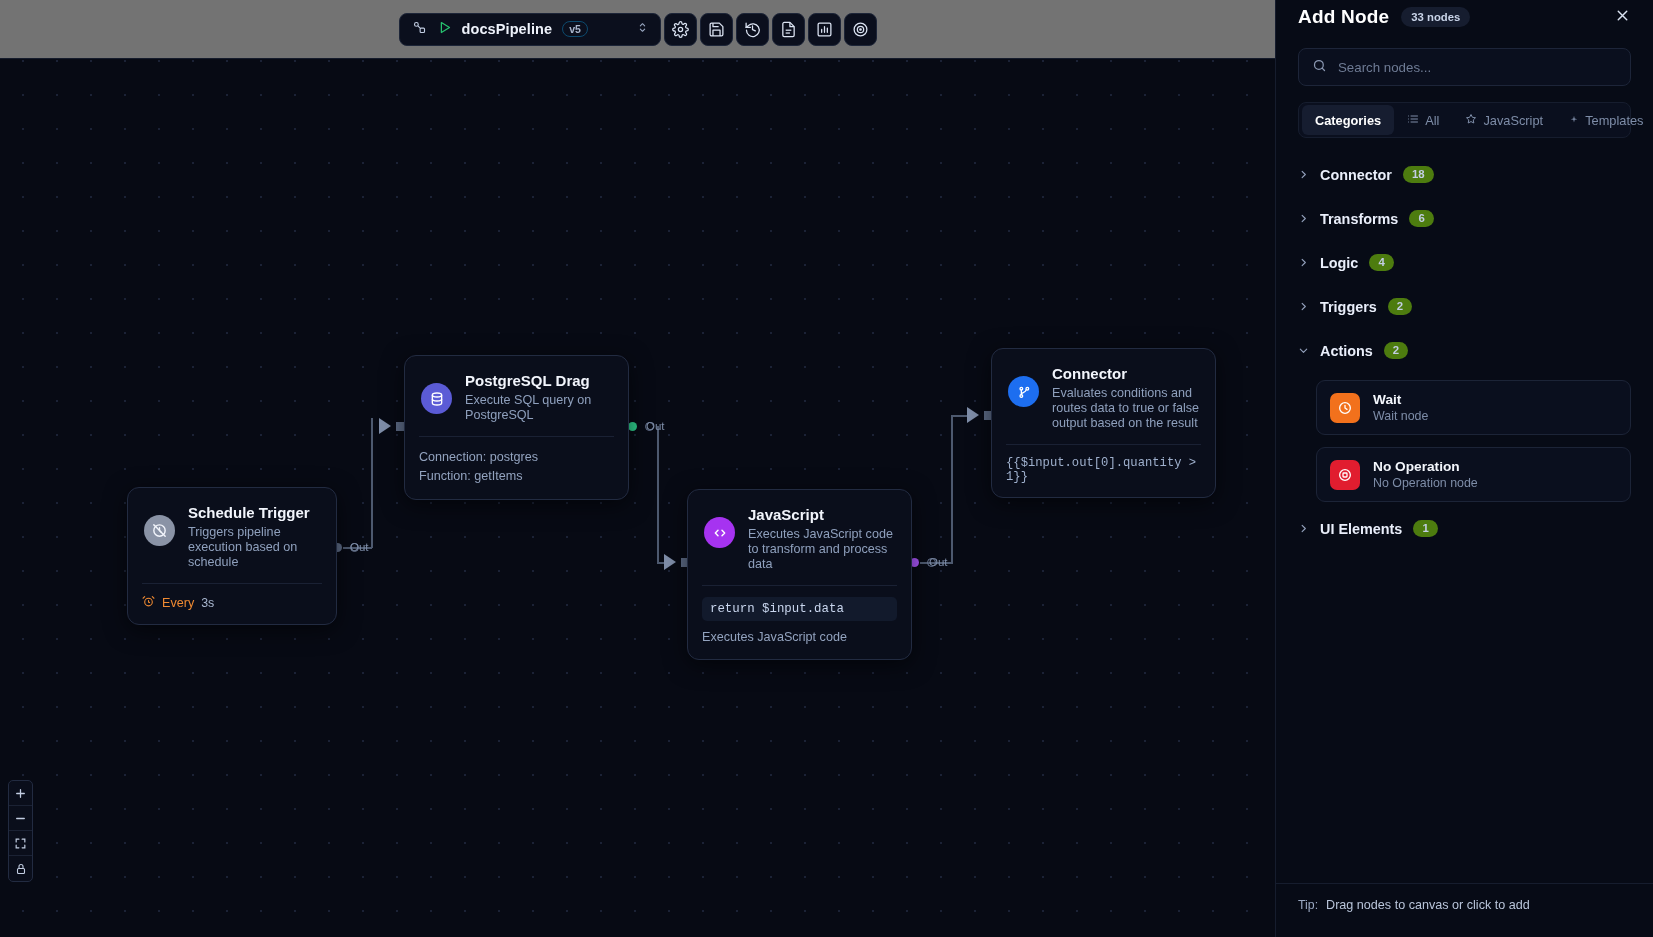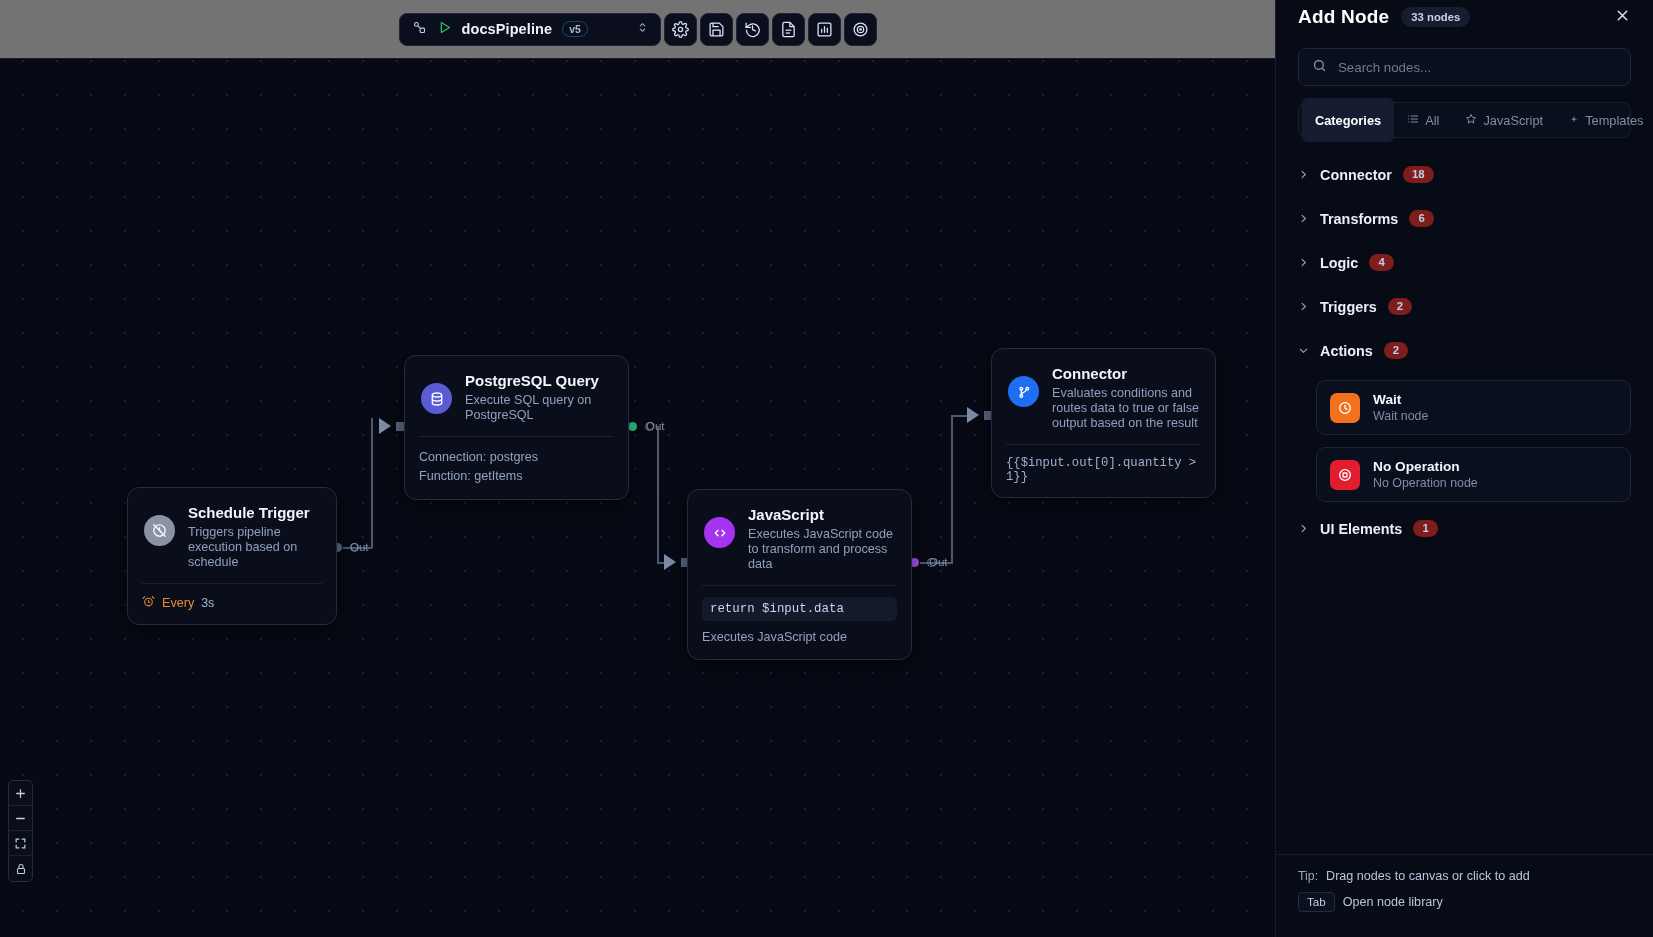--- a/index.html
+++ b/index.html
@@ -131,32 +131,32 @@
     color: #dbe3f2; font-size: 13.3px; font-family: "Liberation Sans", sans-serif;
   }
   .srch input::placeholder { color: #6e7b94; }
   .tabs {
     margin: 16px 22px 0 22px; height: 36px;
     border-radius: 8px; background: #0a0f1e; border: 1px solid #161d2e;
     display: flex; align-items: center; padding: 3px;
   }
   .tab {
     display: flex; align-items: center; gap: 6px; justify-content: center;
-    height: 44px; padding: 0 13px; border-radius: 6px;
+    height: 30px; padding: 0 13px; border-radius: 6px;
     color: #7e8da8; font-size: 12.8px; cursor: pointer;
   }
   .tab.active { background: #161d30; color: #ffffff; font-weight: bold; }
   .cats { flex: 1; overflow: hidden; padding: 22px 22px 0 22px; }
   .cat-row {
     display: flex; align-items: center; gap: 11px;
     height: 29px; margin-bottom: 15px; cursor: pointer;
   }
   .cat-name { color: #e9eefa; font-size: 14.4px; font-weight: bold; }
   .cat-count {
-    background: #7f1d1d; color: #c3cee4; font-size: 11.4px; font-weight: bold;
+    background: #4d7c0f; color: #c3cee4; font-size: 11.4px; font-weight: bold;
     border-radius: 10px; padding: 3px 9px; line-height: 1;
   }
   .chev { width: 11px; display: flex; justify-content: center; color: #94a2bd; }
   .nitem {
     display: flex; align-items: center; gap: 13px;
     border: 1px solid #1c2437; border-radius: 9px;
     background: #0a0f1e; padding: 11px 13px; margin-bottom: 12px; cursor: pointer;
   }
   .nitem-ico { width: 30px; height: 30px; border-radius: 7px;
     display: flex; align-items: center; justify-content: center; flex: 0 0 30px; }
@@ -237,21 +237,21 @@
     <div class="node" style="left:404px;top:355px;width:225px;">
       <div class="node-head">
         <div class="node-ico" style="background:#5b5bd6;">
           <svg width="16" height="16" viewBox="0 0 24 24" fill="none" stroke="#ffffff" stroke-width="2">
             <ellipse cx="12" cy="6" rx="7" ry="3"></ellipse>
               <path d="M5 6v12c0 1.7 3.1 3 7 3s7-1.3 7-3V6"></path>
               <path d="M5 12c0 1.7 3.1 3 7 3s7-1.3 7-3"></path>
           </svg>
         </div>
         <div>
-          <div class="node-ttl">PostgreSQL Query</div>
+          <div class="node-ttl">PostgreSQL Drag</div>
           <div class="node-sub">Execute SQL query on PostgreSQL</div>
         </div>
       </div>
       <div class="node-div"></div>
       <div class="node-body">
         <div class="node-line">Connection: postgres</div>
         <div class="node-line">Function: getItems</div>
       </div>
     </div>
 
@@ -534,19 +534,15 @@
         <span class="cat-name">UI Elements</span>
         <span class="cat-count">1</span>
       </div>
     </div>
 
     <div class="p-foot">
       <div class="tip-row">
         <span class="tip-k">Tip:</span>
         <span class="tip-v">Drag nodes to canvas or click to add</span>
       </div>
-      <div class="tip-row">
-        <span class="kbd">Tab</span>
-        <span class="tip-v">Open node library</span>
-      </div>
     </div>
   </div>
 </div>
 
 </body></html>

